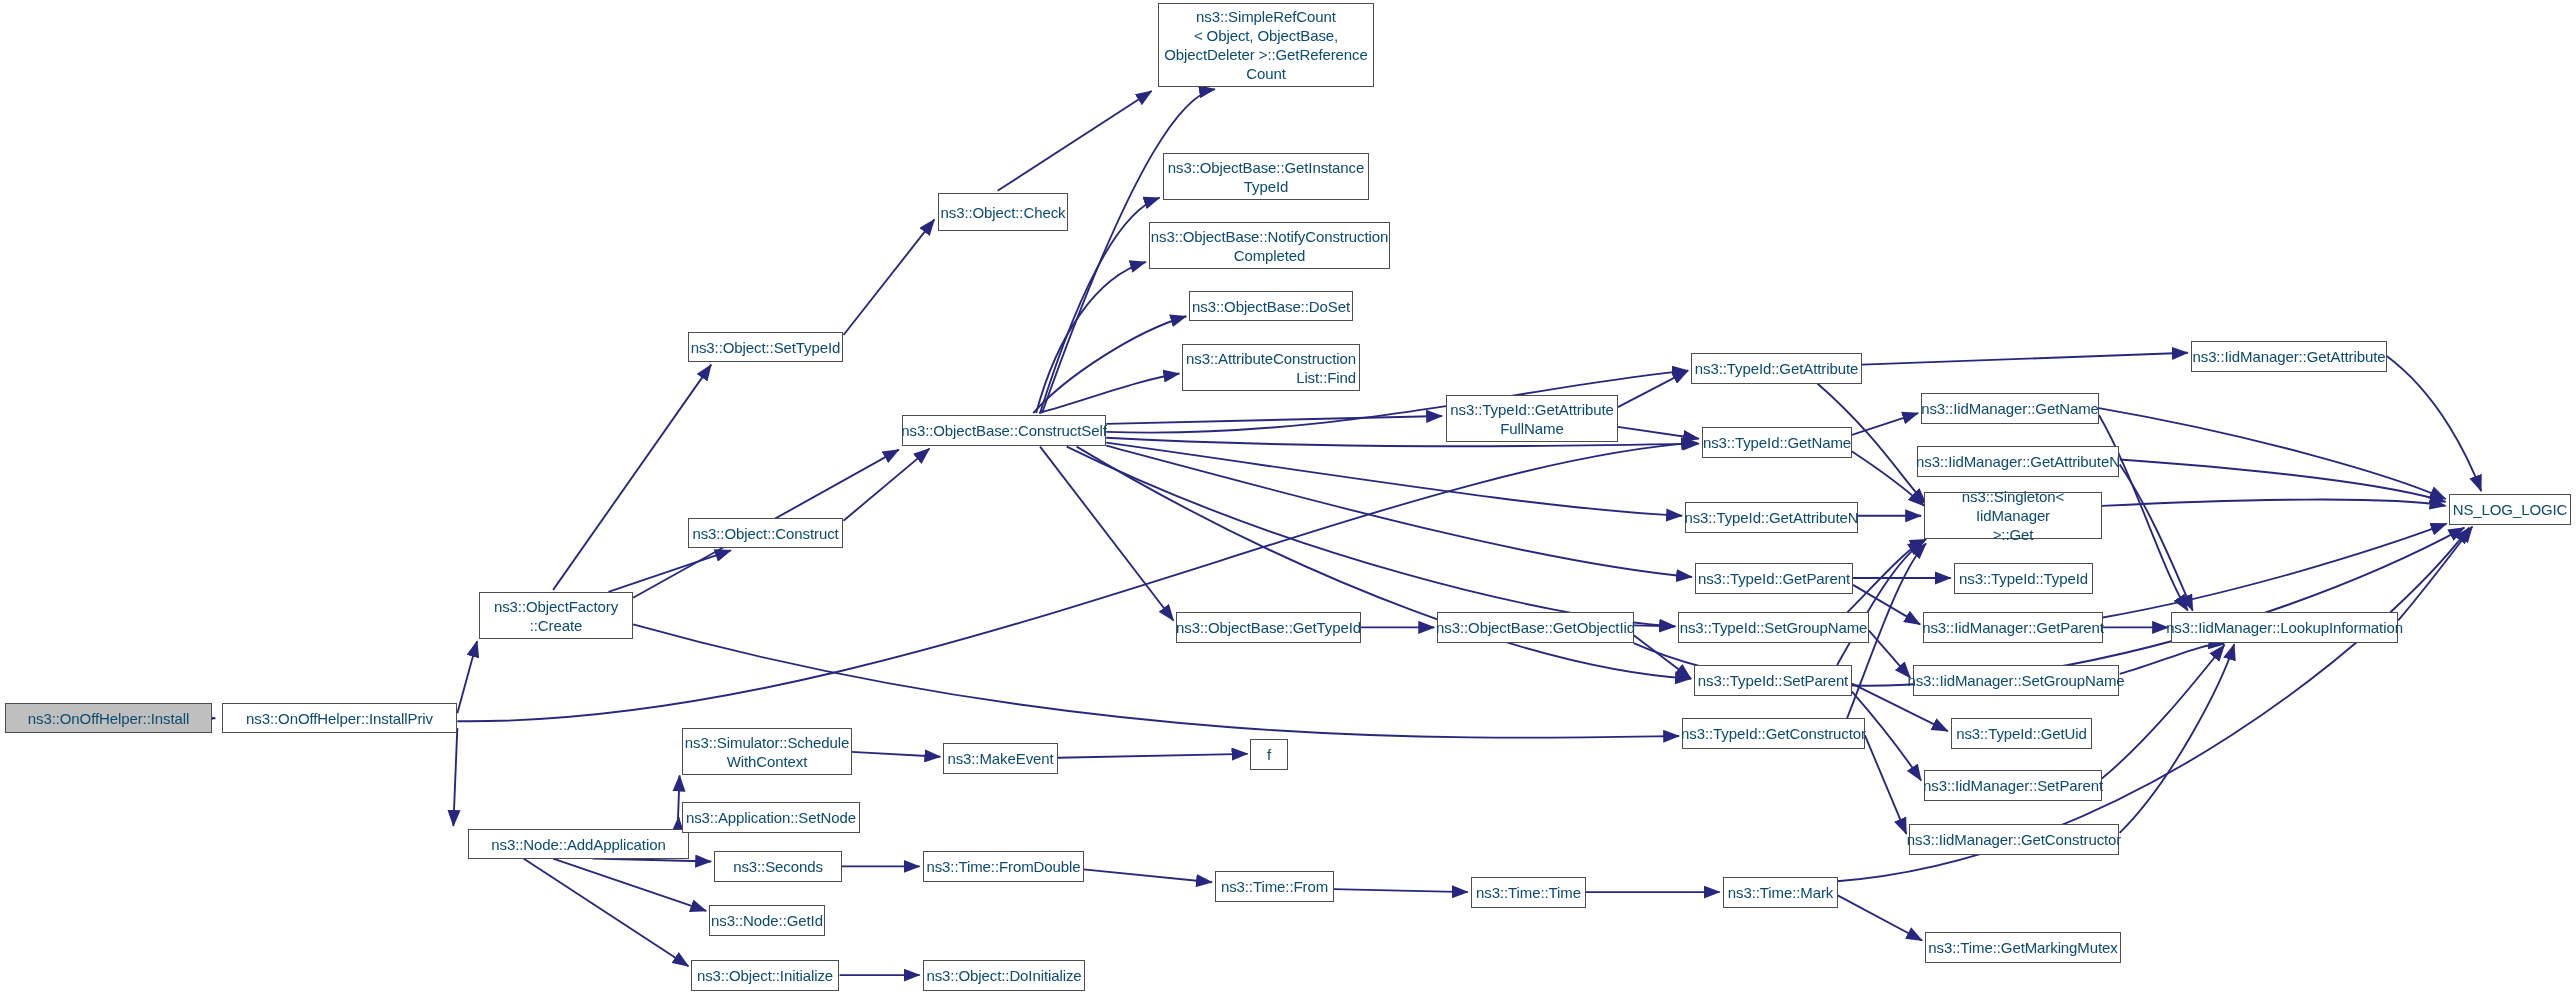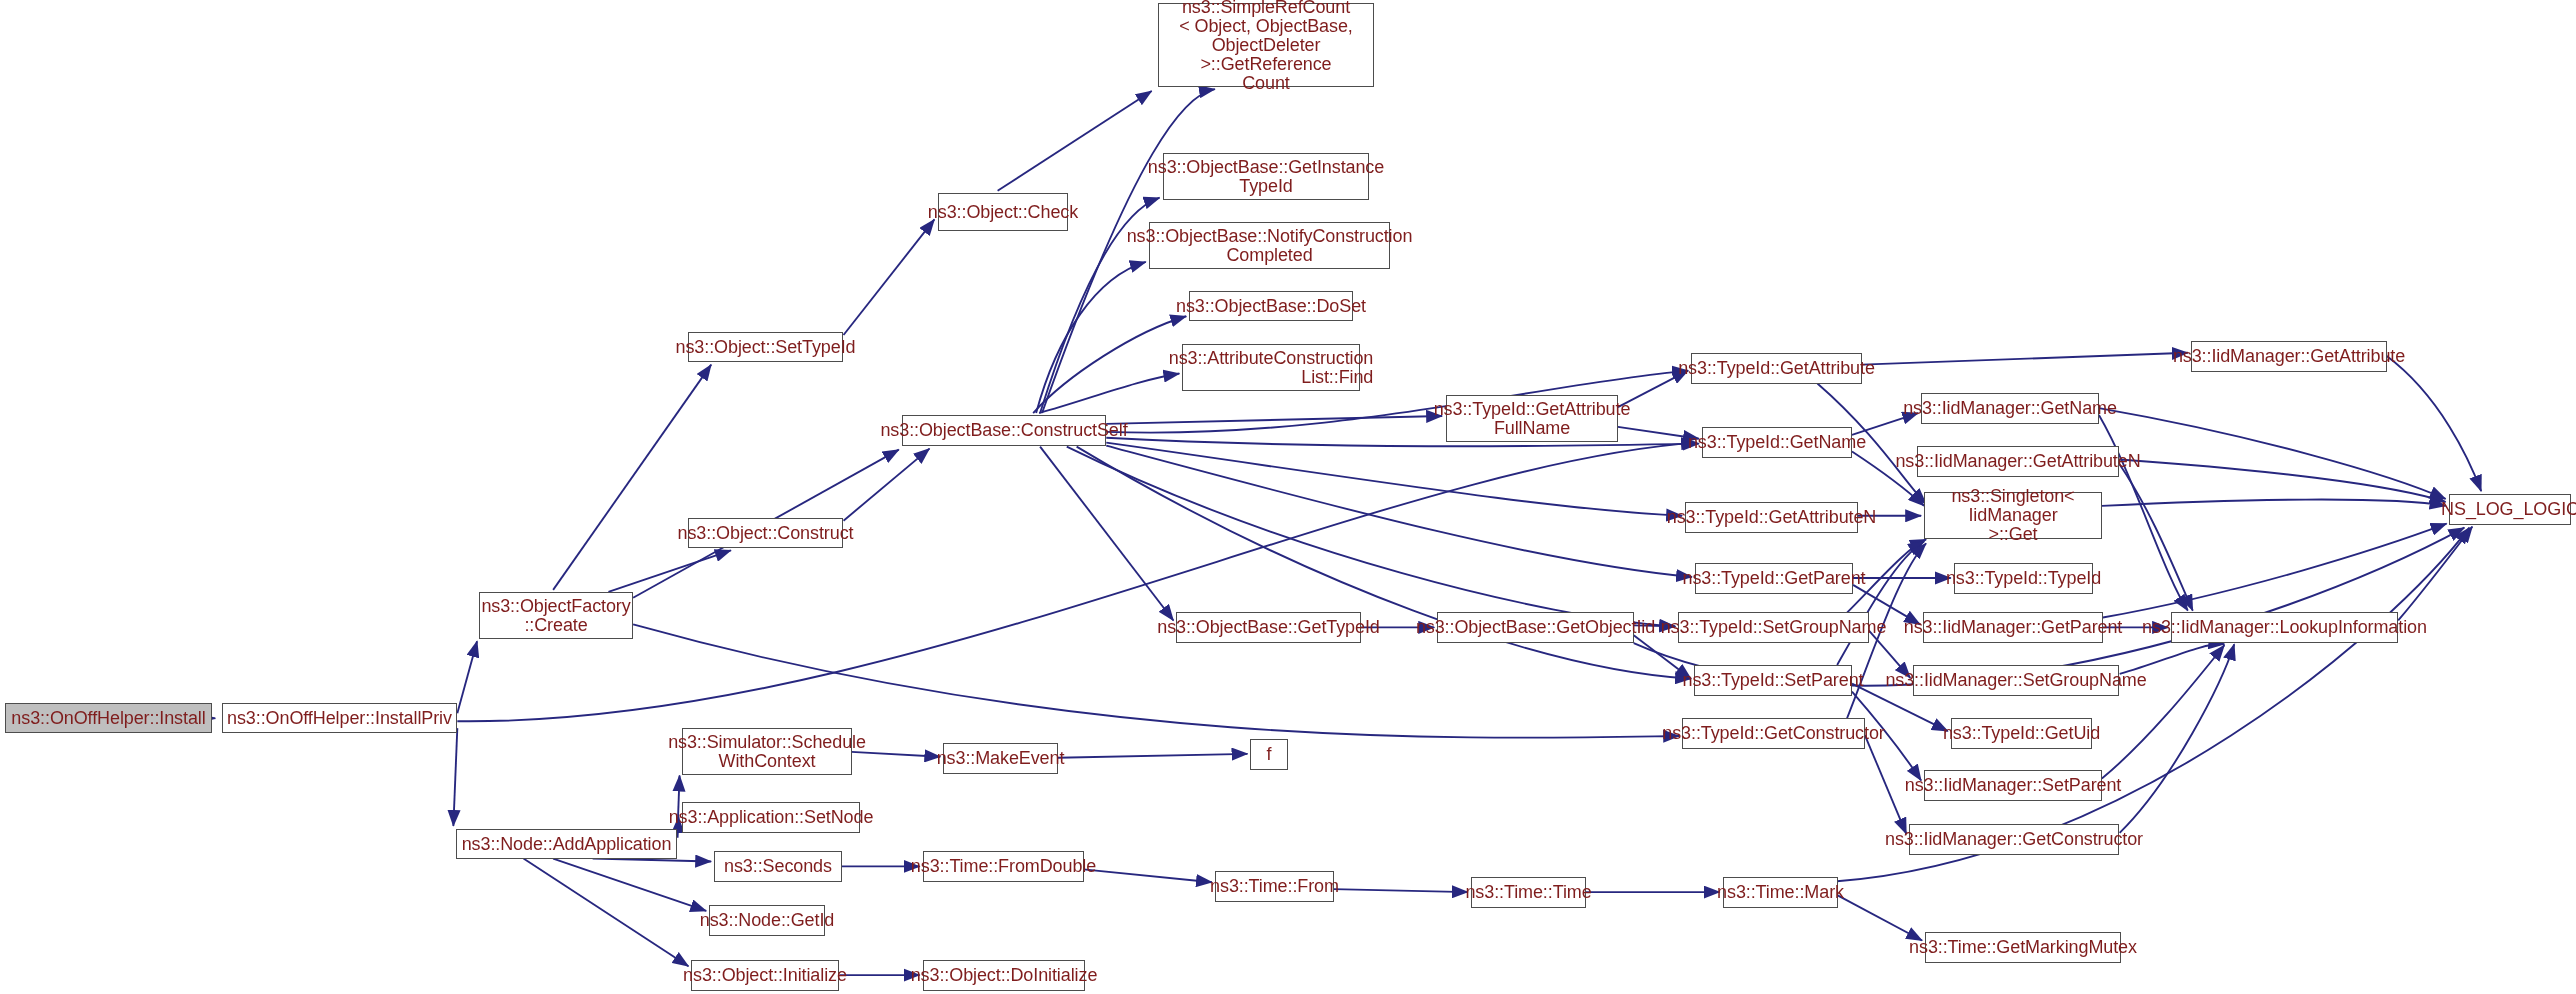--- a/index.html
+++ b/index.html
@@ -10,22 +10,22 @@
     background:#ffffff;
     font-family:"Liberation Sans", sans-serif;
     overflow:hidden;
   }
   svg#edges{position:absolute;left:0;top:0;width:2576px;height:995px;pointer-events:none;}
   .node{
     position:absolute;
     box-sizing:border-box;
     border:1px solid #000000;
     background:#ffffff;
-    color:#7f1d1d;
-    font-size:18px;
+    color:#0c4a6e;
+    font-size:15px;
     line-height:19px;
     display:flex;
     align-items:center;
     justify-content:center;
     text-align:center;
     white-space:pre-line;
     letter-spacing:-0.1px;
     padding:0 4px;
   }
   .node.thick{border:1.6px solid #4d4d4d;}
@@ -112,21 +112,21 @@
         <path d="M1605,903 L1741,903" fill="none" stroke="#27277f" stroke-width="1.9" marker-end="url(#arrow)"></path>
         <path d="M1860,906 L1946,952" fill="none" stroke="#27277f" stroke-width="1.9" marker-end="url(#arrow)"></path>
         <path d="M850,987 L931,987" fill="none" stroke="#27277f" stroke-width="1.9" marker-end="url(#arrow)"></path>
       </g>
   </svg>
   <div id="node-layer">
       <div class="node thick root" style="left: 5px; top: 703px; width: 207px; height: 30px;">ns3::OnOffHelper::Install</div>
       <div class="node thick" style="left: 222px; top: 703px; width: 235px; height: 30px;">ns3::OnOffHelper::InstallPriv</div>
       <div class="node thick" style="left: 479px; top: 592px; width: 154px; height: 47px;">ns3::ObjectFactory
 ::Create</div>
-      <div class="node thick" style="left: 456px; top: 829px; width: 221px; height: 30px;">ns3::Node::AddApplication</div>
+      <div class="node thick" style="left: 468px; top: 829px; width: 221px; height: 30px;">ns3::Node::AddApplication</div>
       <div class="node thick" style="left: 688px; top: 332px; width: 155px; height: 30px;">ns3::Object::SetTypeId</div>
       <div class="node thick" style="left: 688px; top: 518px; width: 155px; height: 30px;">ns3::Object::Construct</div>
       <div class="node thick" style="left: 938px; top: 193px; width: 130px; height: 38px;">ns3::Object::Check</div>
       <div class="node thick" style="left: 1158px; top: 3px; width: 216px; height: 84px;">ns3::SimpleRefCount
 &lt; Object, ObjectBase,
  ObjectDeleter &gt;::GetReference
 Count</div>
       <div class="node thick" style="left: 1163px; top: 153px; width: 206px; height: 47px;">ns3::ObjectBase::GetInstance
 TypeId</div>
       <div class="node thick" style="left: 1149px; top: 222px; width: 241px; height: 47px;">ns3::ObjectBase::NotifyConstruction

